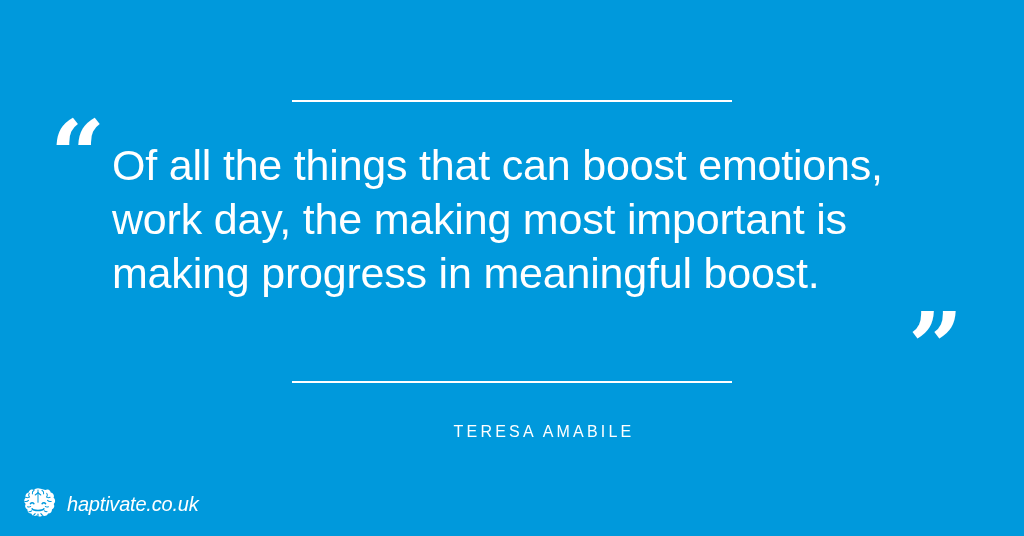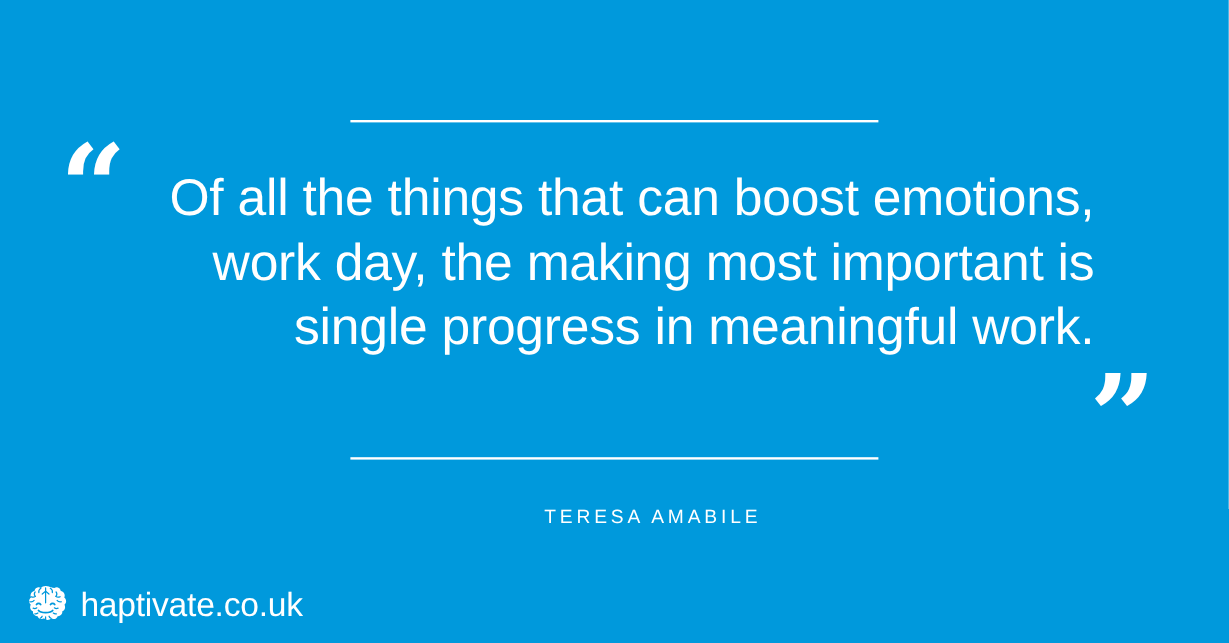--- a/index.html
+++ b/index.html
@@ -52,21 +52,21 @@
     top: 300px;
     font-size: 96px;
   }
 
   
   .quote-block {
     position: absolute;
     left: 112px;
     top: 138px;
     width: 800px;
-    text-align: right;
+    text-align: left;
   }
   .quote-line {
     color: #ffffff;
     font-family: "Liberation Sans", sans-serif;
     font-weight: 400;
     font-size: 43px;
     line-height: 54px;
     letter-spacing: -0.2px;
     white-space: nowrap;
   }
@@ -97,39 +97,40 @@
   }
   .brand-icon {
     width: 36px;
     height: 36px;
     display: block;
     flex: 0 0 auto;
   }
   .brand-text {
     color: #ffffff;
     font-family: "Liberation Sans", sans-serif;
-    font-size: 28px;
+    font-size: 20px;
     font-weight: 400;
     letter-spacing: -0.2px;
     white-space: nowrap;
+    font-style: italic;
   }
 </style>
 </head>
 <body>
 
 <div class="card">
 
   <div class="rule rule-top"></div>
 
   <div class="quote-mark quote-open">“</div>
 
   <div class="quote-block">
     <div class="quote-line">Of all the things that can boost emotions,</div>
     <div class="quote-line">work day, the making most important is</div>
-    <div class="quote-line">single progress in meaningful work.</div>
+    <div class="quote-line">making progress in meaningful boost.</div>
   </div>
 
   <div class="quote-mark quote-close">”</div>
 
   <div class="rule rule-bottom"></div>
 
   <div class="attribution">TERESA AMABILE</div>
 
   <div class="brand">
     <span class="brand-icon">

